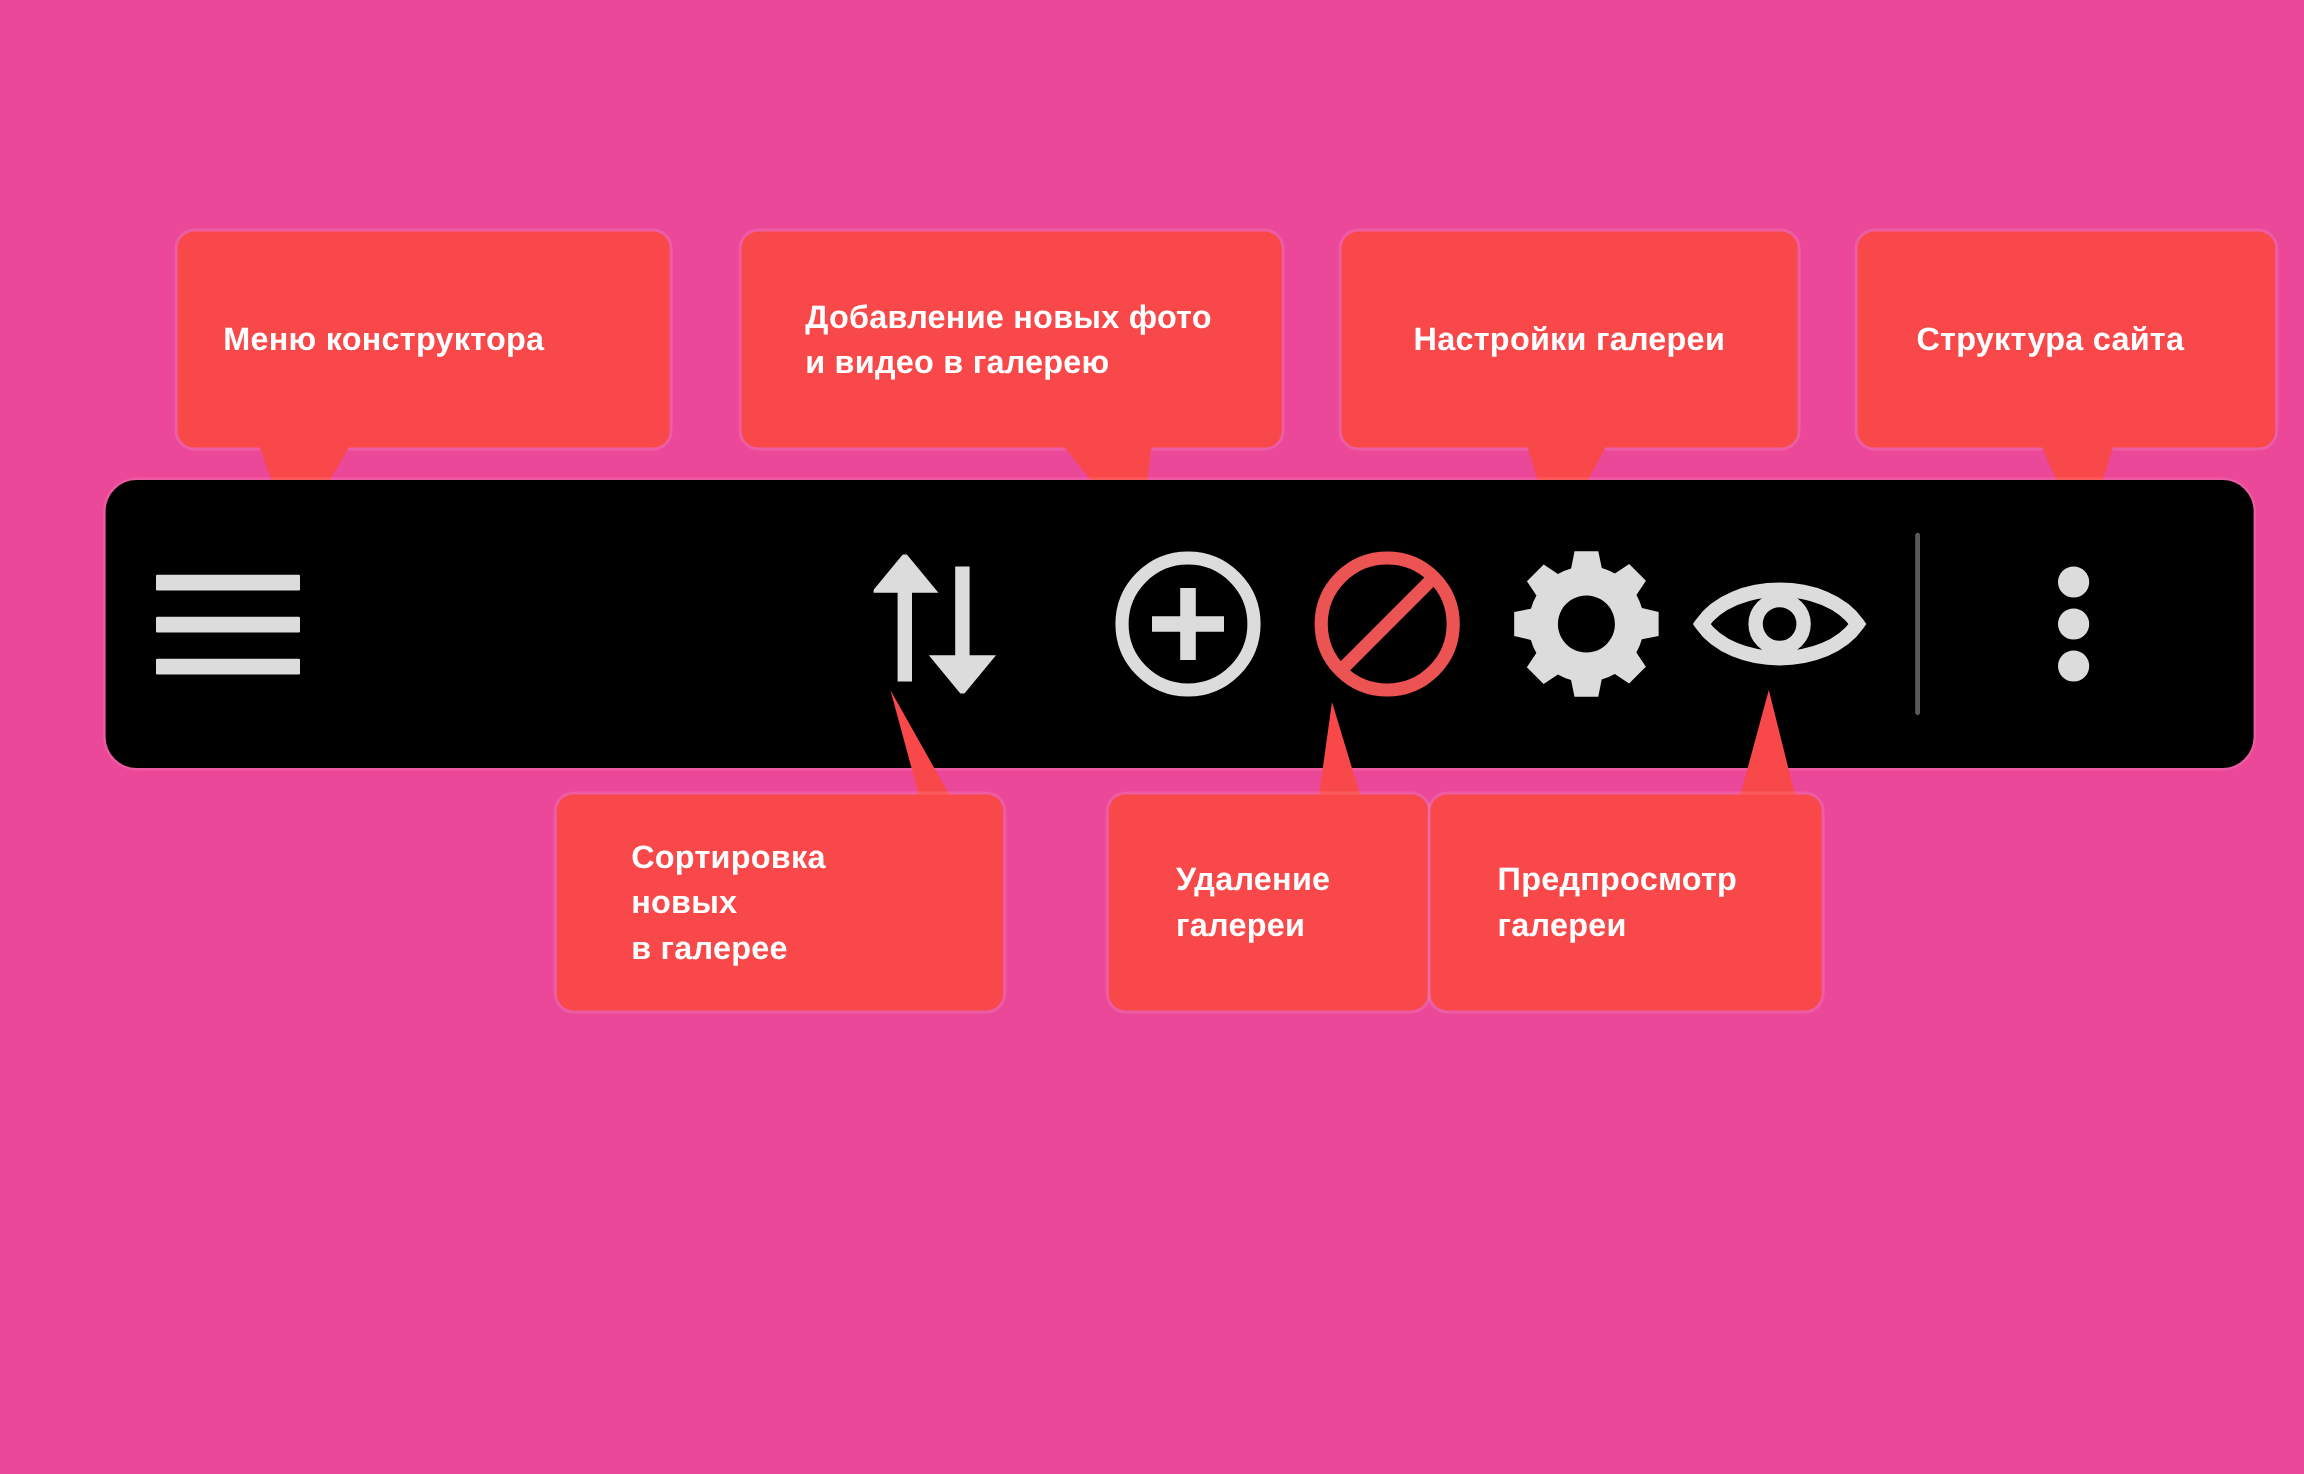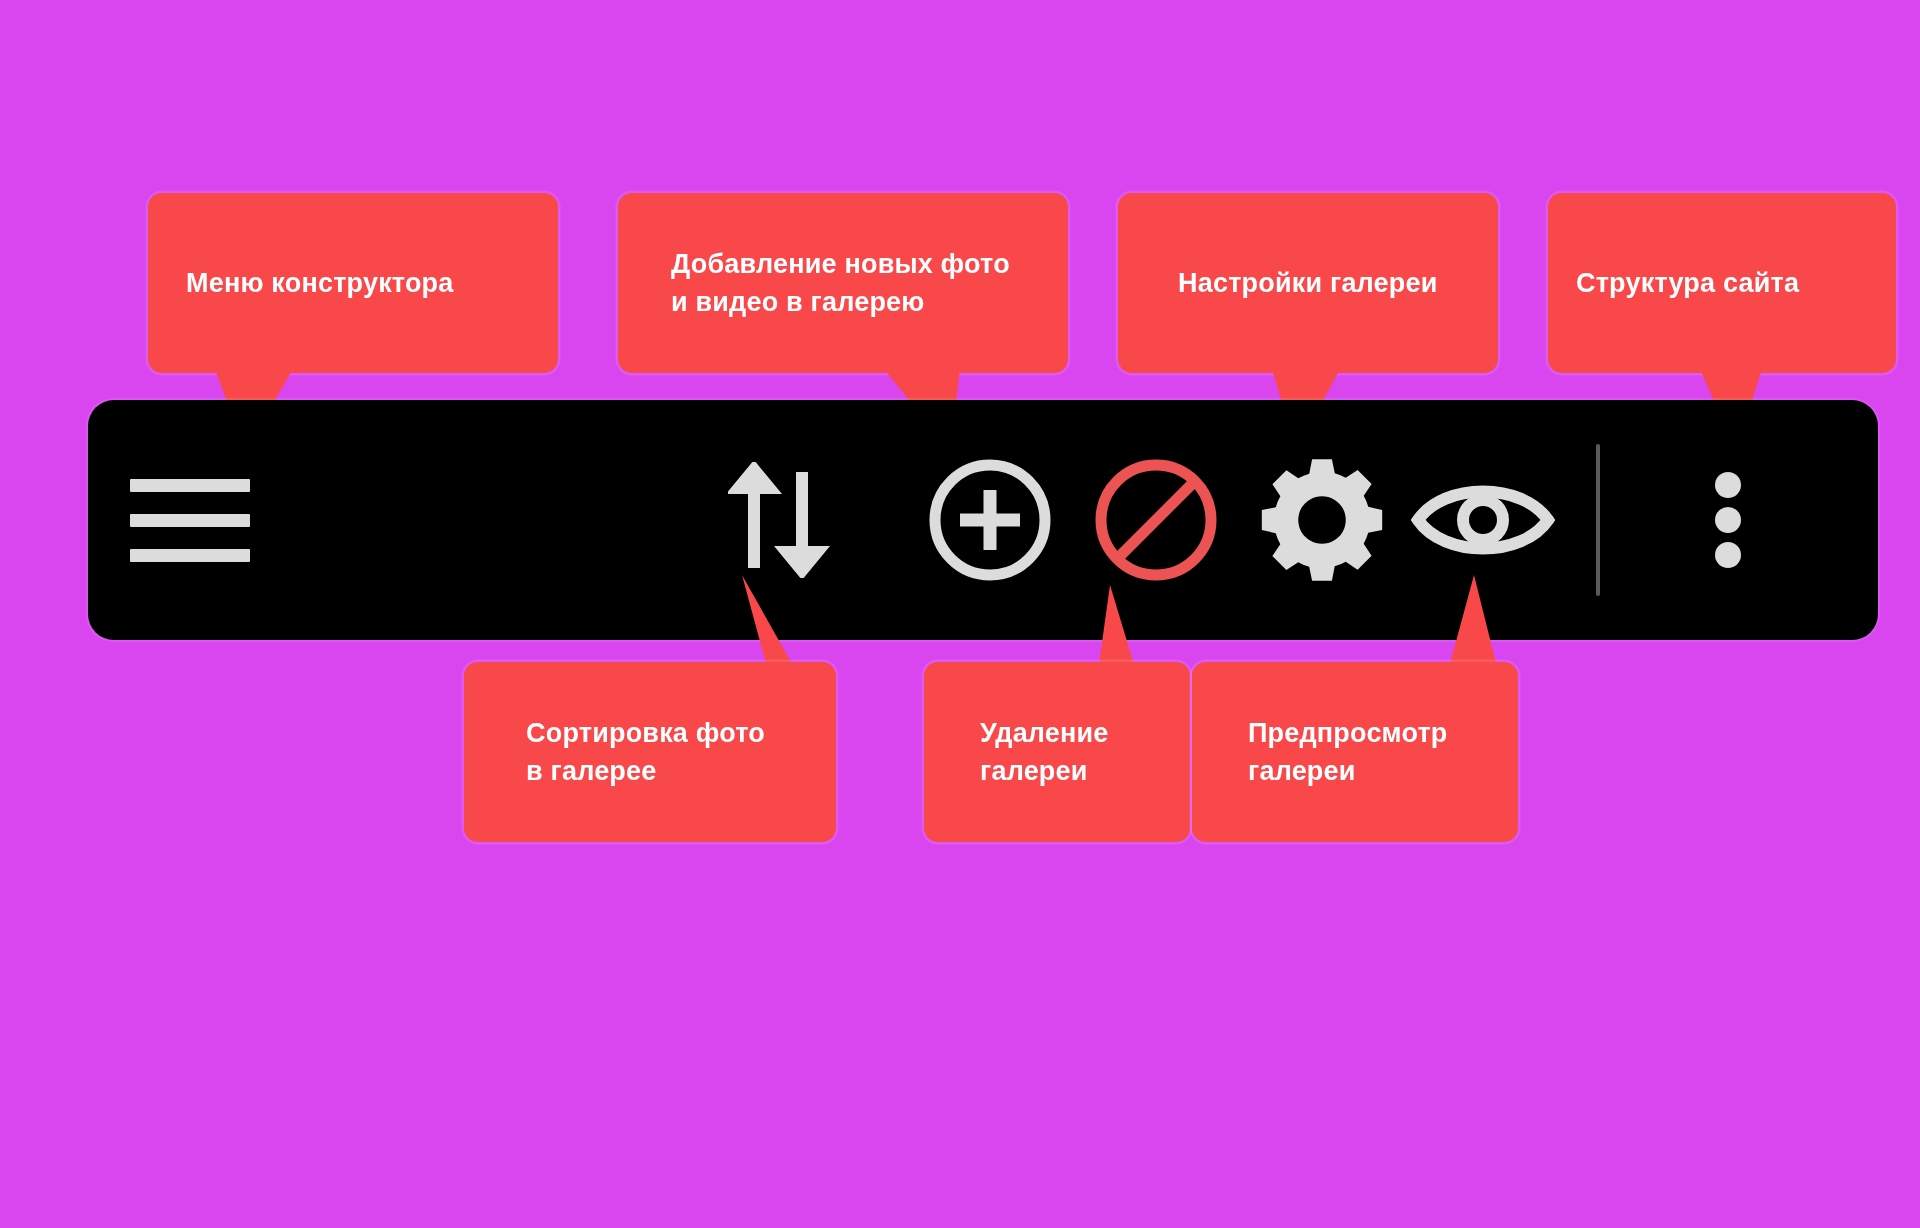--- a/index.html
+++ b/index.html
@@ -1,21 +1,21 @@
 <!DOCTYPE html>
 <html><head>
 <meta charset="utf-8">
 <style>
   html,body{margin:0;padding:0;background:#000;}
   body{
     width:1920px;height:1228px;overflow:hidden;
     font-family:"Liberation Sans","DejaVu Sans",sans-serif;
     position:relative;
   }
-  #stage{position:absolute;left:0;top:0;width:1920px;height:1228px;background:#d946ef;}
+  #stage{position:absolute;left:0;top:0;width:1920px;height:1228px;background:#ec4899;}
 
   
   .toolbar{
     position:absolute;
     left:88px;top:400px;width:1790px;height:240px;
     border-radius:26px;
     background:#000;
     box-shadow:0 0 0 2px rgba(255,255,255,0.10);
     overflow:visible;
   }
@@ -84,21 +84,21 @@
     <polygon points="0,0 76,0 66,82" fill="#F9484A"></polygon>
   </svg>
 
   <div class="bubble" style="left:1118px;top:193px;width:380px;height:180px;padding:16px 60px;">
     <span class="txt">Настройки галереи</span>
   </div>
   <svg class="tail" style="left:1272px;top:369px;width:80px;height:82px;">
     <polygon points="0,0 68,0 24,82" fill="#F9484A"></polygon>
   </svg>
 
-  <div class="bubble" style="left:1548px;top:193px;width:348px;height:180px;padding:0 28px;">
+  <div class="bubble" style="left:1548px;top:193px;width:348px;height:180px;padding:0 49px;">
     <span class="txt">Структура сайта</span>
   </div>
   <svg class="tail" style="left:1700px;top:369px;width:76px;height:82px;">
     <polygon points="0,0 62,0 36,82" fill="#F9484A"></polygon>
   </svg>
 
   <div class="toolbar">
     <div class="tb-icons">
 
       <div class="icon-btn hamburger">
@@ -149,21 +149,21 @@
         <span class="dot"></span>
       </div>
 
     </div>
   </div>
 
   <svg class="tail" style="left:716px;top:575px;width:80px;height:96px;">
     <polygon points="26,0 80,96 52,96" fill="#F9484A"></polygon>
   </svg>
   <div class="bubble" style="left:464px;top:662px;width:372px;height:180px;padding:0 62px;">
-    <span class="txt">Сортировка фото
+    <span class="txt">Сортировка новых
 в галерее</span>
   </div>
 
   <svg class="tail" style="left:1080px;top:585px;width:60px;height:86px;">
     <polygon points="30,0 56,86 18,86" fill="#F9484A"></polygon>
   </svg>
   <div class="bubble" style="left:924px;top:662px;width:266px;height:180px;padding:0 56px;">
     <span class="txt">Удаление
 галереи</span>
   </div>

